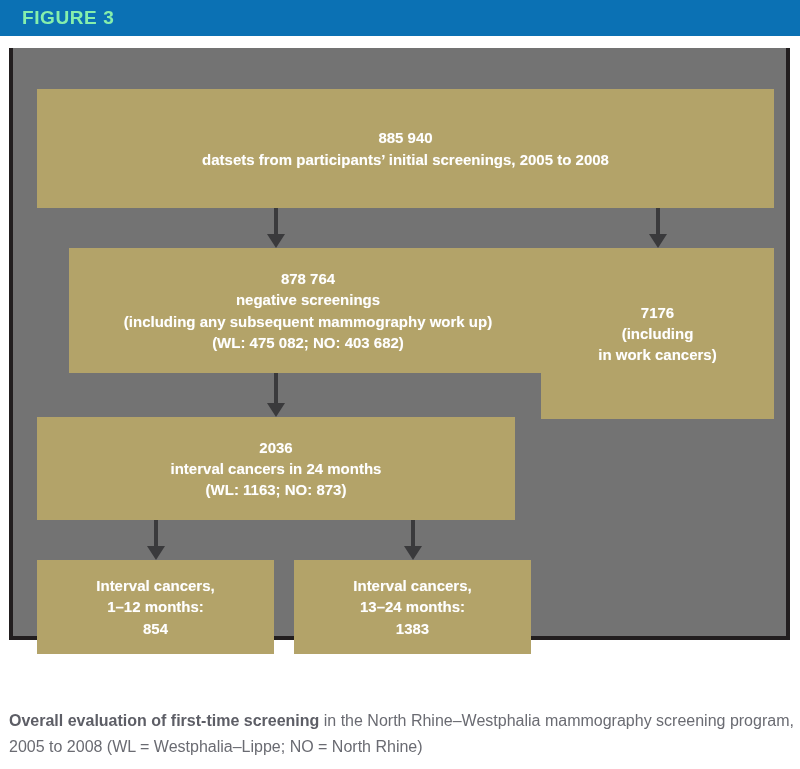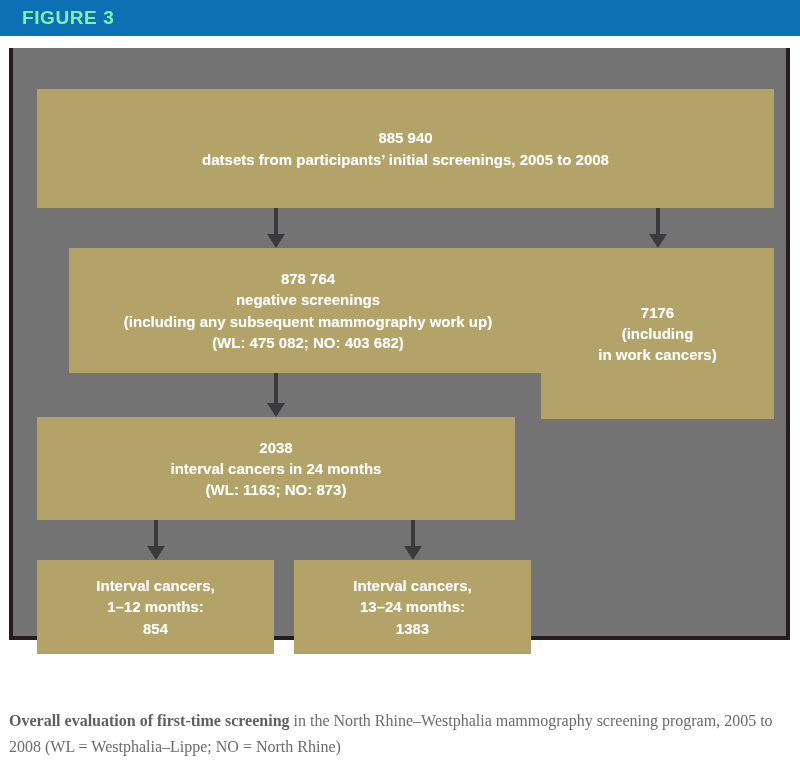--- a/index.html
+++ b/index.html
@@ -120,21 +120,21 @@
 
   
   #figure-caption {
     position: absolute;
     left: 9px;
     top: 708px;
     width: 786px;
     color: #6a6b72;
     font-size: 16px;
     line-height: 1.62;
-    font-family: Liberation Serif, serif;
+    font-family: Liberation Sans, sans-serif;
   }
   #figure-caption .cap-strong {
     font-weight: bold;
     color: #5d5e66;
   }
 </style>
 </head>
 <body>
 
 <div id="figure-bar">
@@ -170,21 +170,21 @@
     <span class="line">(including</span>
     <span class="line">in work cancers)</span>
   </div>
 
   <div class="arrow" id="arrow-negative-to-interval">
     <div class="shaft"></div>
     <div class="head"></div>
   </div>
 
   <div class="flow-box" id="box-interval">
-    <span class="line">2038</span>
+    <span class="line">2036</span>
     <span class="line">interval cancers in 24 months</span>
     <span class="line">(WL: 1163; NO: 873)</span>
   </div>
 
   <div class="arrow" id="arrow-interval-to-1-12">
     <div class="shaft"></div>
     <div class="head"></div>
   </div>
 
   <div class="arrow" id="arrow-interval-to-13-24">

